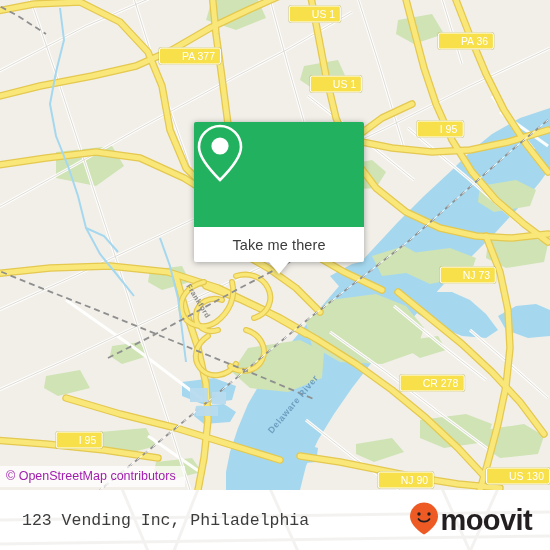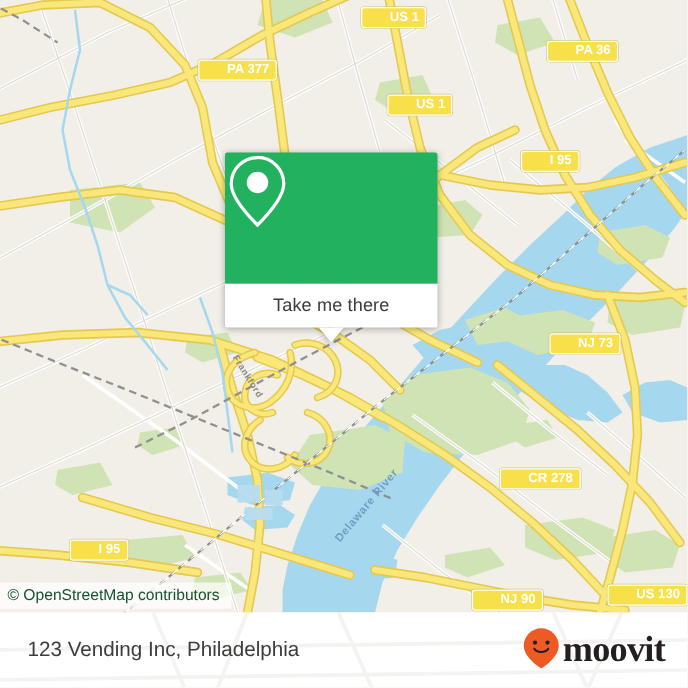--- a/index.html
+++ b/index.html
@@ -20,51 +20,51 @@
     letter-spacing:.4px;
   }
   .riverlabel{
     font-family:"Liberation Sans", sans-serif;
     font-size:9px;font-weight:bold;fill:#6f9fc0;letter-spacing:.6px;
   }
 
   
   .shield{position:absolute;transform:translate(-50%,-50%);
     background:#f7e04a;border:1.6px solid #ffffff;border-radius:2.5px;
-    color:#ffffff;font-size:10.5px;font-weight:bold;
+    color:#ffffff;font-size:10.5px;font-weight:normal;
     padding:1px 5px 2px 22px;line-height:12px;white-space:nowrap;
     box-shadow:0 0 0 .5px rgba(180,170,60,.55);
     font-family:"Liberation Sans", sans-serif;}
 
   
-  #popup{position:absolute;left:180px;top:122px;width:170px;
+  #popup{position:absolute;left:194px;top:122px;width:170px;
     filter:drop-shadow(0 1px 3px rgba(0,0,0,.32));}
   #popup-head{background:#22b25f;height:105px;border-radius:2px 2px 0 0;
     display:flex;align-items:center;justify-content:center;}
   #popup-btn{background:#ffffff;height:35px;border-radius:0 0 2px 2px;
     display:flex;align-items:center;justify-content:center;
     color:#3b3b3b;font-size:14.5px;letter-spacing:.1px;cursor:pointer;}
   #popup-tail{position:absolute;left:50%;top:140px;margin-left:-10px;
     width:0;height:0;border-left:10px solid transparent;
     border-right:10px solid transparent;border-top:12px solid #ffffff;}
 
   
   #attrib{position:absolute;left:0;top:466px;
     background:rgba(255,255,255,.72);
-    font-size:12.5px;color:#14532d;padding:3px 9px 4px 6px;
+    font-size:12.5px;color:#a21caf;padding:3px 9px 4px 6px;
     white-space:nowrap;}
 
   
   #footer{position:absolute;left:0;top:490px;width:550px;height:60px;
     background:#ffffff;overflow:hidden;}
   #footer-bgsvg{position:absolute;left:0;top:0;opacity:.30;}
   #footer-title{position:absolute;left:22px;top:50%;transform:translateY(-50%);
-    font-size:16.5px;color:#3c3c3c;white-space:nowrap;}
+    font-size:16.5px;color:#3c3c3c;white-space:nowrap;font-family:Liberation Mono, monospace;}
   #logo{position:absolute;right:18px;top:50%;transform:translateY(-50%);
-    display:flex;align-items:center;font-family:Liberation Serif, serif;}
+    display:flex;align-items:center;}
   #logo-word{font-size:29px;font-weight:bold;color:#231f20;letter-spacing:-.6px;
     line-height:29px;}
 </style>
 </head>
 <body>
 
 <div id="app">
 
   <div id="map">
     <svg width="550" height="490" viewBox="0 0 550 490">

